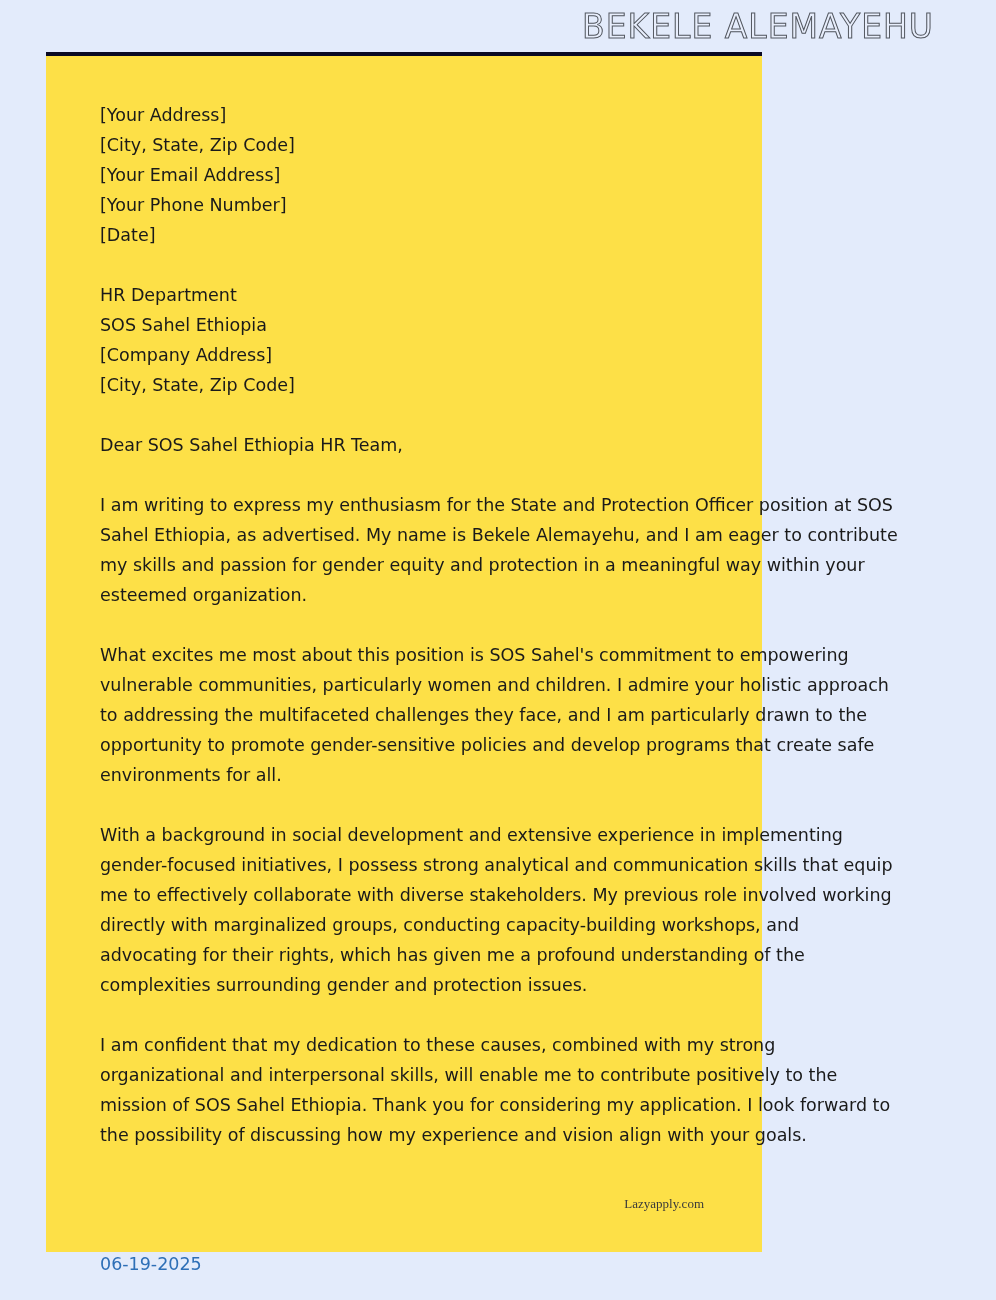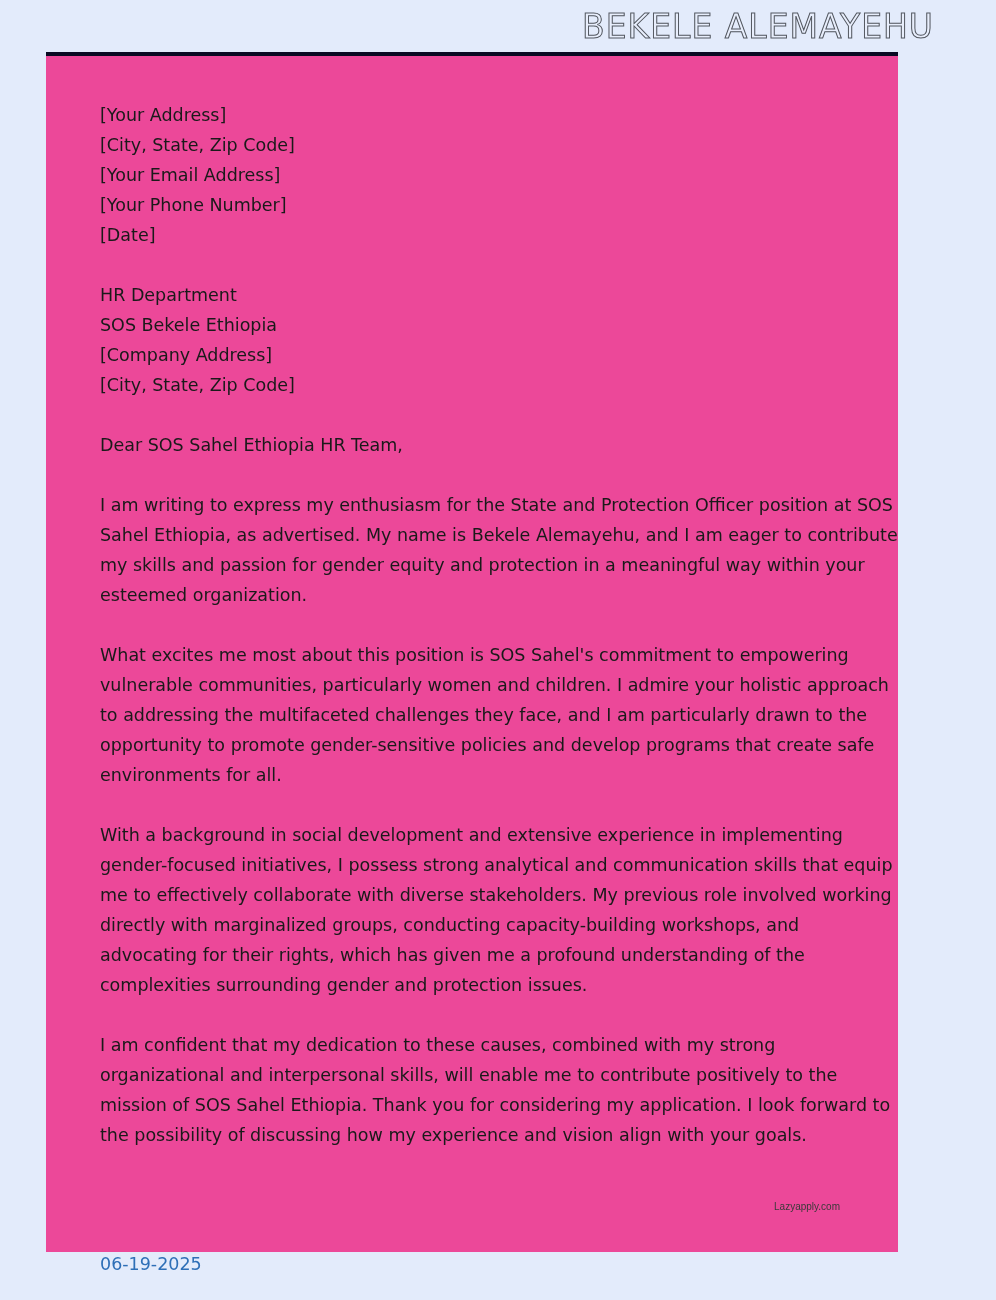--- a/index.html
+++ b/index.html
@@ -46,23 +46,23 @@
     font-weight: 400;
     font-family: "DejaVu Sans", sans-serif;
     white-space: nowrap;
   }
 
   
   .sheet {
     position: absolute;
     left: 46px;
     top: 52px;
-    width: 852px;
+    width: 716px;
     height: 1200px;
-    background: #ec4899;
+    background: #fde047;
     border-top: 4px solid #0a0a23;
     box-sizing: border-box;
   }
 
   .letter-body {
     position: absolute;
     left: 54px;
     top: 44px;
     width: 800px;
     font-size: 17.5px;
@@ -90,23 +90,23 @@
     left: 100px;
     bottom: 26px;
     font-size: 17.5px;
     color: #2e6fb7;
     font-family: "DejaVu Sans", sans-serif;
   }
   .footer-brand {
     position: absolute;
     right: 58px;
     bottom: 40px;
-    font-size: 10px;
+    font-size: 13px;
     color: #3a3a3a;
-    font-family: Liberation Sans, sans-serif;
+    font-family: Liberation Serif, serif;
   }
 </style>
 </head>
 <body>
 
 <div class="page">
 
   <div class="header">
     <div class="header-name">BEKELE ALEMAYEHU</div>
   </div>
@@ -114,21 +114,21 @@
   <div class="sheet">
     <div class="letter-body">
 
       <div class="block">[Your Address]
 [City, State, Zip Code]
 [Your Email Address]
 [Your Phone Number]
 [Date]</div>
 
       <div class="block">HR Department
-SOS Bekele Ethiopia
+SOS Sahel Ethiopia
 [Company Address]
 [City, State, Zip Code]</div>
 
       <p class="para">Dear SOS Sahel Ethiopia HR Team,</p>
 
       <p class="para">I am writing to express my enthusiasm for the State and Protection Officer position at SOS Sahel Ethiopia, as advertised. My name is Bekele Alemayehu, and I am eager to contribute my skills and passion for gender equity and protection in a meaningful way within your esteemed organization.</p>
 
       <p class="para">What excites me most about this position is SOS Sahel's commitment to empowering vulnerable communities, particularly women and children. I admire your holistic approach to addressing the multifaceted challenges they face, and I am particularly drawn to the opportunity to promote gender-sensitive policies and develop programs that create safe environments for all.</p>
 
       <p class="para">With a background in social development and extensive experience in implementing gender-focused initiatives, I possess strong analytical and communication skills that equip me to effectively collaborate with diverse stakeholders. My previous role involved working directly with marginalized groups, conducting capacity-building workshops, and advocating for their rights, which has given me a profound understanding of the complexities surrounding gender and protection issues.</p>

